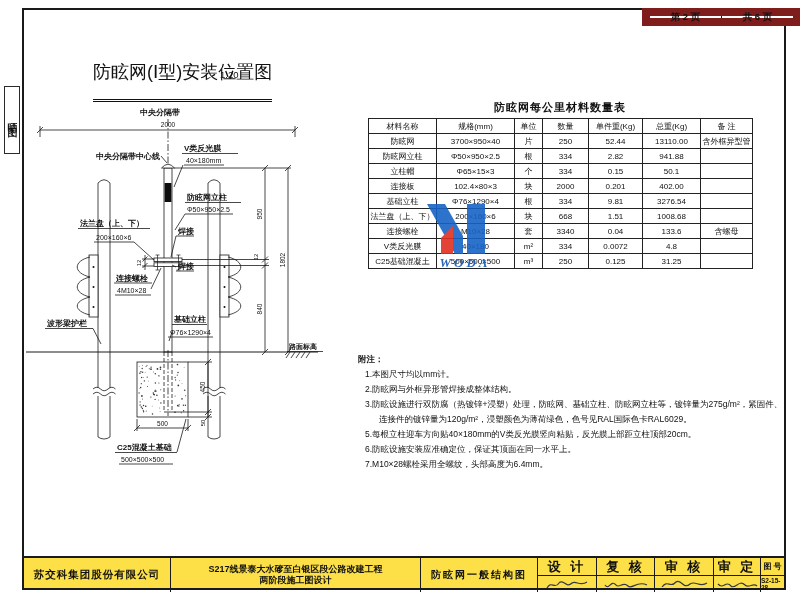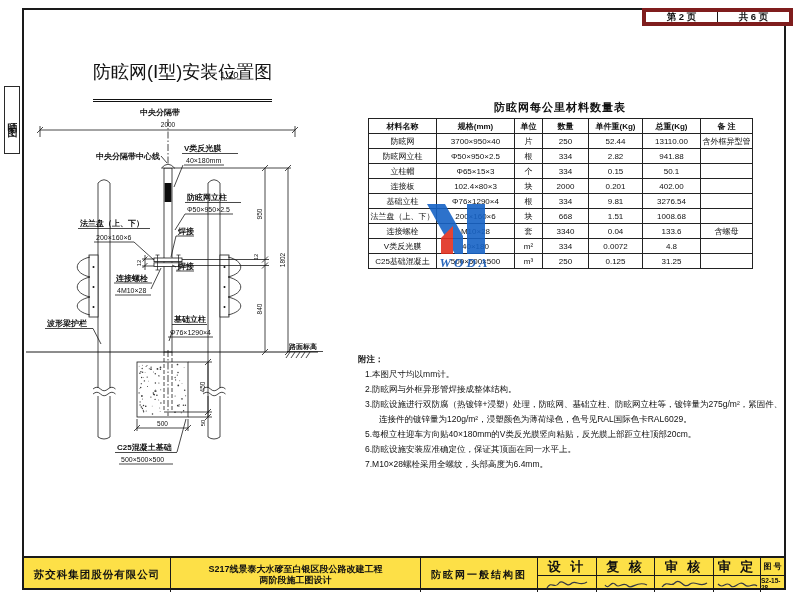--- a/index.html
+++ b/index.html
@@ -1,20 +1,20 @@
 <!DOCTYPE html>
 <html><head>
 <meta charset="utf-8">
 <style>
   html,body{margin:0;padding:0;background:#ffffff;}
   .sheet{position:relative;width:800px;height:600px;background:#fff;
          font-family:"Liberation Sans","DejaVu Sans",sans-serif;color:#111;overflow:hidden;}
   .frame{position:absolute;left:22px;top:8px;width:764px;height:582px;border:2px solid #1a1a1a;box-sizing:border-box;}
   
-  .pagebox{position:absolute;left:642px;top:8px;height:18px;display:flex;border:4px solid #7f1d1d;box-sizing:border-box;background:#fff;}
+  .pagebox{position:absolute;left:642px;top:8px;height:18px;display:flex;border:8px solid #7f1d1d;box-sizing:border-box;background:#fff;}
   .pagebox .cell{width:71px;display:flex;align-items:center;justify-content:center;font-size:9.5px;font-weight:700;}
   .pagebox .cell + .cell{border-left:1.5px solid #1a1a1a;}
   
   .margintab{position:absolute;left:4px;top:86px;width:16px;height:68px;border:1.5px solid #2a2a2a;box-sizing:border-box;
              writing-mode:vertical-rl;text-orientation:upright;display:flex;align-items:center;justify-content:center;
              font-size:10px;font-weight:700;letter-spacing:6px;background:#fff;}
   
   .dtitle{position:absolute;left:93px;top:60px;font-size:18px;font-weight:400;border-bottom:3px double #111;padding-bottom:15px;}
   .dscale{position:absolute;left:220px;top:69px;font-size:9.5px;}
   
@@ -23,21 +23,21 @@
   .t8{font-size:8px;font-weight:700;}
   .t7{font-size:7px;}
   .t65{font-size:6.5px;}
   .t6{font-size:6px;}
   
   .mat{position:absolute;left:368px;top:100px;width:384px;}
   .mat .mtitle{text-align:center;font-size:11px;font-weight:700;margin-bottom:3px;letter-spacing:1px;}
   table.mt{border-collapse:collapse;width:384px;table-layout:fixed;}
   table.mt th,table.mt td{border:1px solid #222;font-size:8px;text-align:center;height:14px;padding:0 1px;
         overflow:hidden;white-space:nowrap;font-weight:400;}
-  table.mt th{font-weight:700;}
+  table.mt th{font-weight:400;}
   td.bold{font-weight:700;}
   
   .wm{position:absolute;left:413px;top:196px;opacity:.9;pointer-events:none;}
   
   .notes{position:absolute;left:352px;top:352px;width:436px;font-size:8.5px;line-height:15px;}
   .notes .ntitle{font-weight:700;margin-left:6px;}
   .note{margin-left:13px;padding-left:14px;text-indent:-14px;}
   
   .tb{position:absolute;left:22px;top:556px;width:764px;height:34px;display:grid;box-sizing:border-box;
       grid-template-columns:146px 250px 117px 59px 58px 59px 47px 1fr;grid-template-rows:17px 17px;

